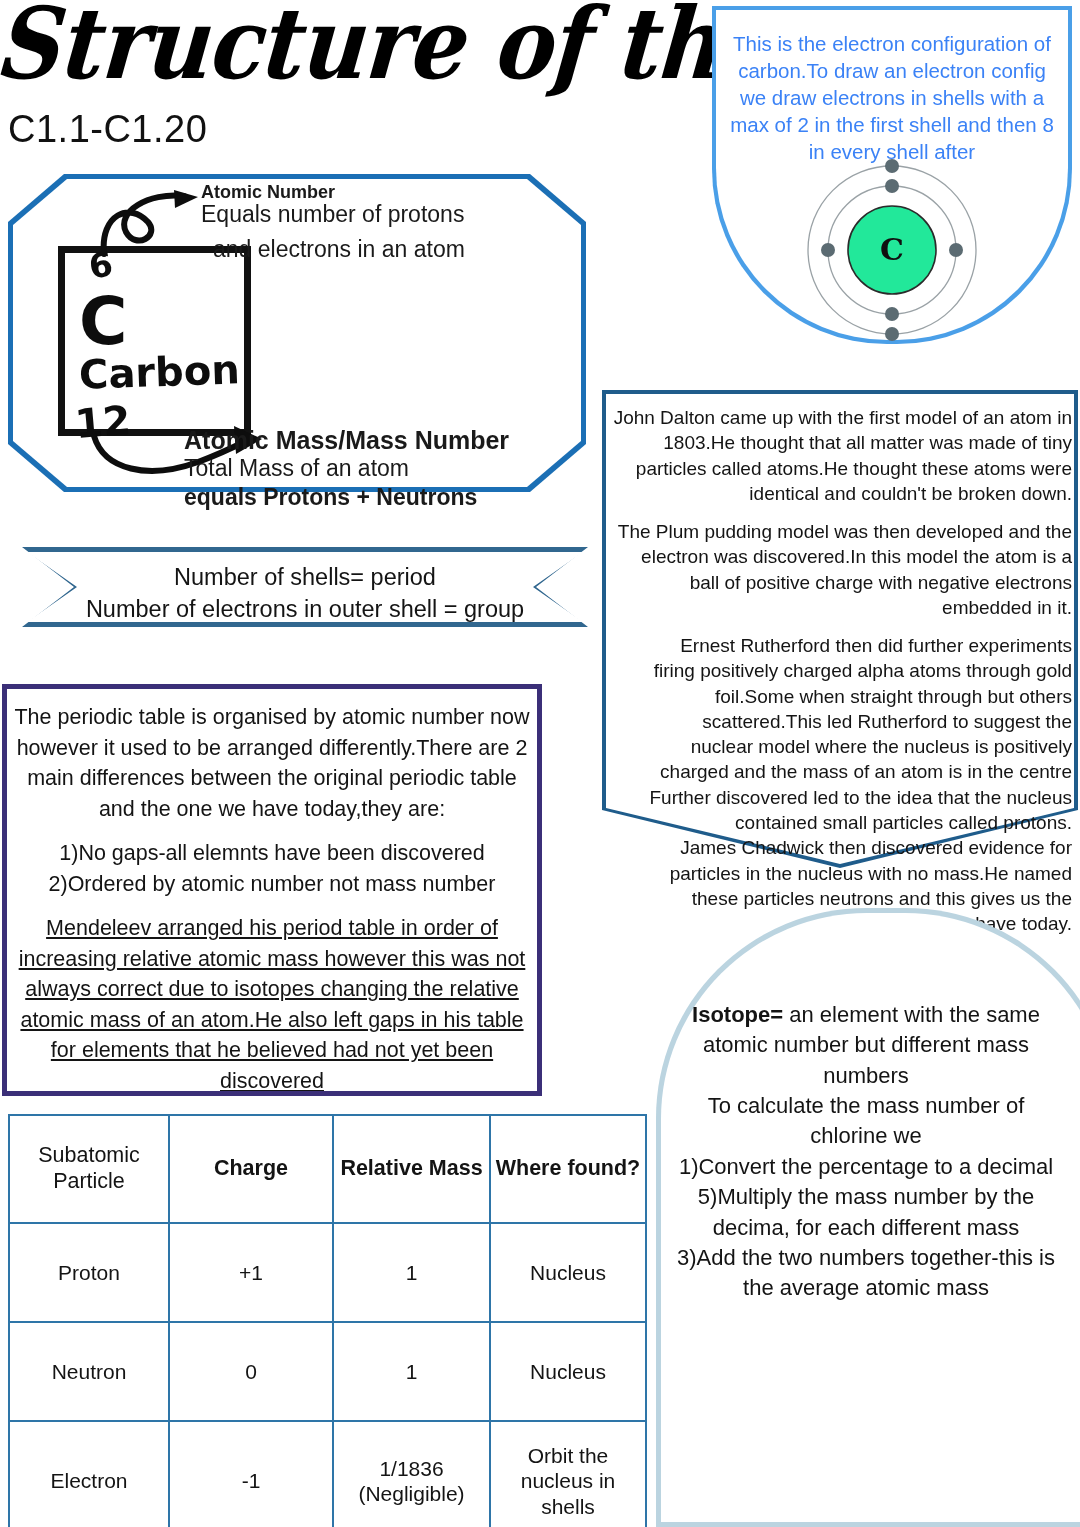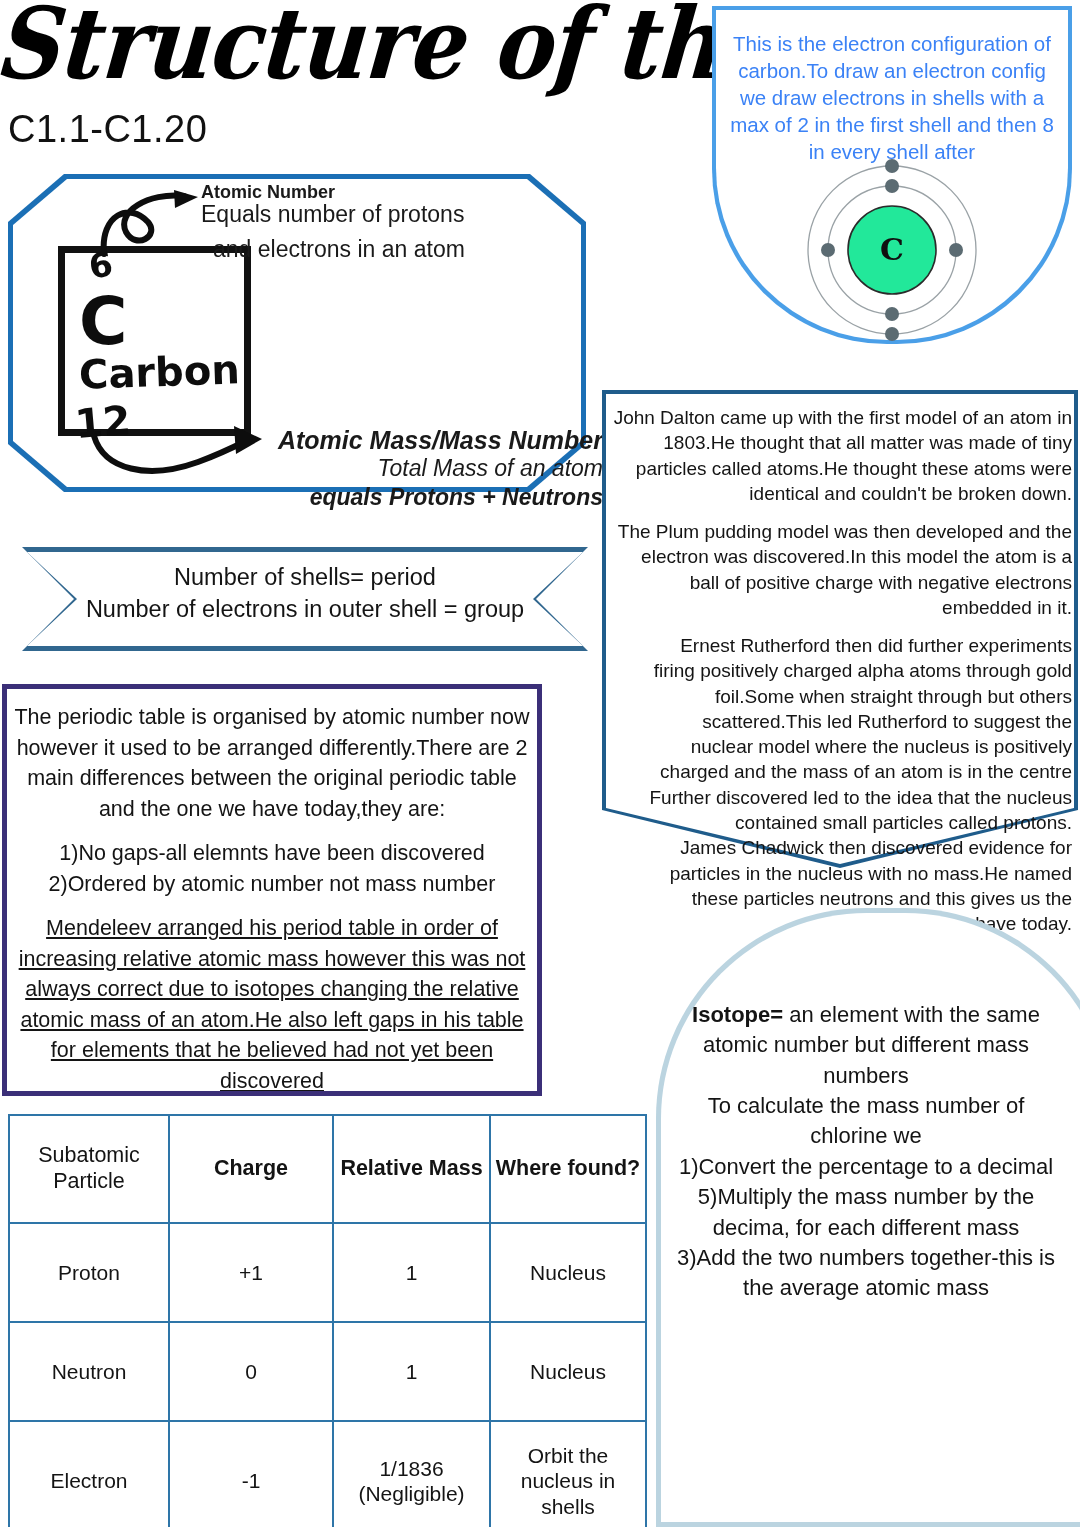--- a/index.html
+++ b/index.html
@@ -85,21 +85,21 @@
   .hw-num-top { left: 24px; top: -8px; font-size: 34px; transform: rotate(-8deg); }
   .hw-symbol  { left: 14px; top: 30px; font-size: 66px; }
   .hw-name    { left: 14px; top: 96px; font-size: 40px; transform: rotate(-2deg); }
   .hw-mass    { left: 10px; top: 146px; font-size: 40px; transform: rotate(-5deg); }
 
   #an-label { position: absolute; left: 193px; top: 8px; width: 380px; }
   #an-label .l1 { font-weight: 700; font-size: 18px; }
   #an-label .l2 { font-size: 23px; margin-top: -2px; }
   #an-label .l3 { font-size: 23px; margin-top: 8px; padding-left: 12px; }
 
-  #am-label { position: absolute; left: 205px; top: 252px; width: 390px; text-align: right; font-style: italic; }
+  #am-label { position: absolute; left: 176px; top: 252px; width: 390px; text-align: left; }
   #am-label .l1 { font-weight: 700; font-size: 25px; }
   #am-label .l2 { font-size: 23px; margin-top: 0; }
   #am-label .l3 { font-weight: 700; font-size: 23px; margin-top: 2px; }
 
   .arrow-svg { position: absolute; left: 0; top: 0; width: 578px; height: 318px; pointer-events: none; }
 
   
   #electron-box {
     position: absolute;
     left: 712px;
@@ -128,21 +128,21 @@
   #atom-diagram {
     position: absolute;
     left: 78px; top: 152px;
     width: 205px; height: 185px;
   }
 
   
   #ribbon {
     position: absolute;
     left: 22px; top: 547px;
-    width: 566px; height: 104px;
+    width: 566px; height: 80px;
   }
   #ribbon .rib-shape {
     position: absolute; inset: 0;
     background: #31678F;
     clip-path: polygon(0 0, 100% 0, calc(100% - 52px) 50%, 100% 100%, 0 100%, 52px 50%);
   }
   #ribbon .rib-inner {
     position: absolute; inset: 5px;
     background: #fff;
     clip-path: polygon(0 0, 100% 0, calc(100% - 50px) 50%, 100% 100%, 0 100%, 50px 50%);

